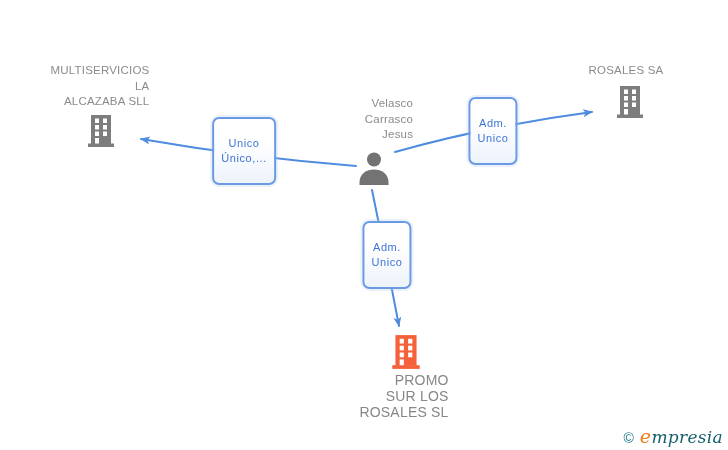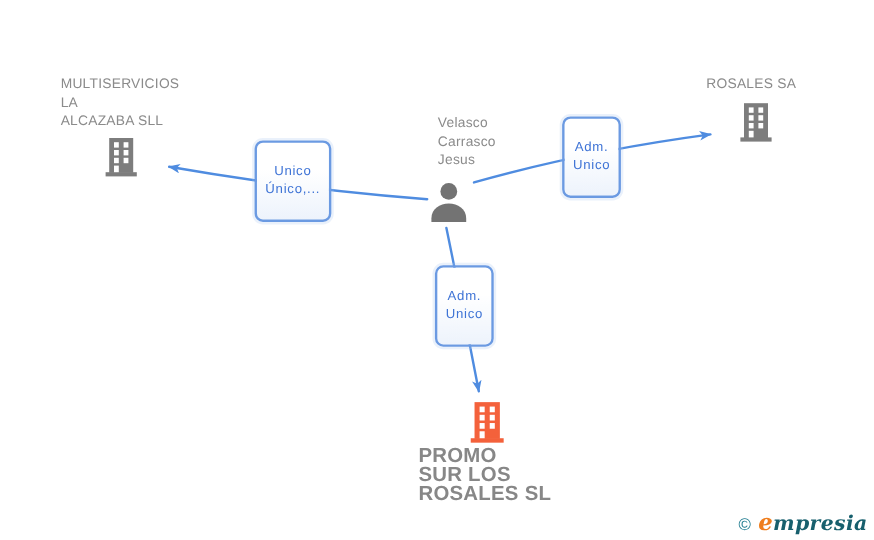--- a/index.html
+++ b/index.html
@@ -20,25 +20,25 @@
   .canvas{
     position:relative;width:728px;height:450px;background:var(--bg);
     overflow:hidden;font-family:"Liberation Sans",sans-serif;
   }
   .edges{position:absolute;left:0;top:0;width:728px;height:450px;}
   .edge{fill:none;stroke:var(--edge-blue);stroke-width:2;stroke-linecap:round;}
   .arrowhead{fill:var(--edge-blue);}
 
   .node-label{
     position:absolute;transform:translateX(-50%);
-    text-align:left;color:var(--node-text);
+    text-align:right;color:var(--node-text);
     font-size:11.5px;line-height:15.5px;letter-spacing:0.2px;white-space:nowrap;
   }
   .node-label.bold{
-    font-weight:bold;font-size:17px;line-height:16px;color:var(--node-text-bold);
+    font-weight:normal;font-size:14px;line-height:16px;color:var(--node-text-bold);
   }
   .node-icon{position:absolute;transform:translate(-50%,-50%);line-height:0;}
   .node-icon svg{display:block;}
   .fill-gray{fill:var(--icon-gray);}
   .fill-person{fill:var(--person-gray);}
   .fill-orange{fill:var(--icon-orange);}
 
   .edge-label{
     position:absolute;transform:translate(-50%,-50%);
     background:linear-gradient(180deg,#ffffff 35%,#edf3fc 100%);
@@ -52,21 +52,21 @@
 
   .watermark{
     position:absolute;right:5px;bottom:3px;
     display:flex;align-items:baseline;gap:6px;
   }
   .watermark .copy{
     color:var(--logo-teal);font-size:14px;font-family:"Liberation Sans",sans-serif;
   }
   .watermark .brand{
     font-family:"DejaVu Serif",serif;font-style:italic;font-size:17px;
-    color:var(--logo-dark-teal);letter-spacing:0.3px;font-weight:bold;
+    color:var(--logo-dark-teal);letter-spacing:0.3px;
   }
   .watermark .brand .brand-e{color:var(--logo-orange);font-size:19px;}
 </style>
 </head>
 <body>
 
 <div class="canvas">
 
   <svg class="edges" viewBox="0 0 728 450">
     <defs>

